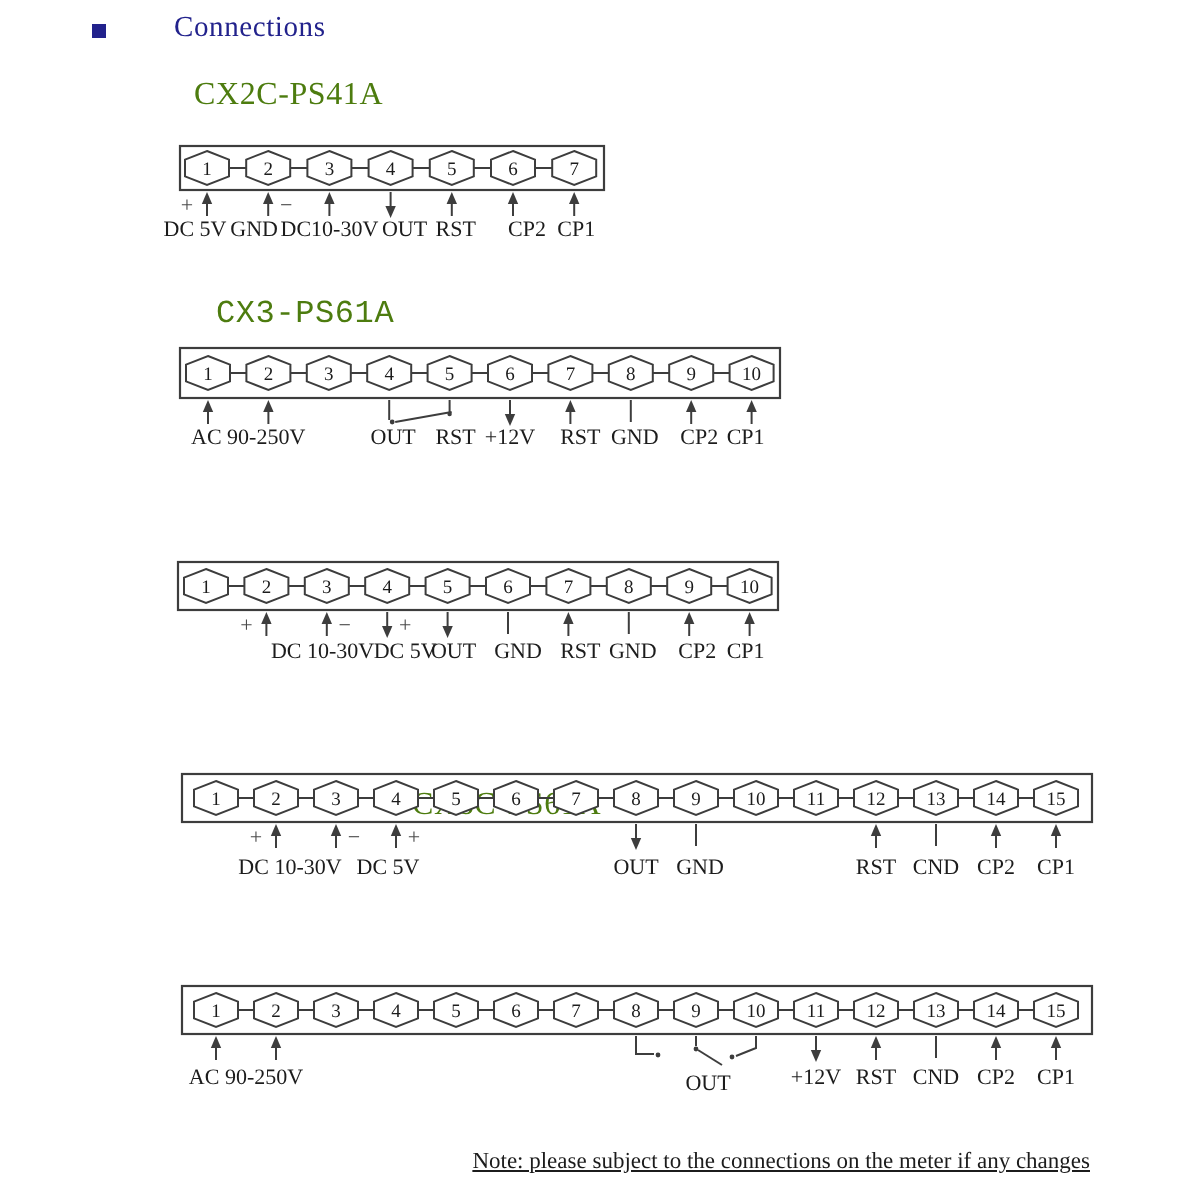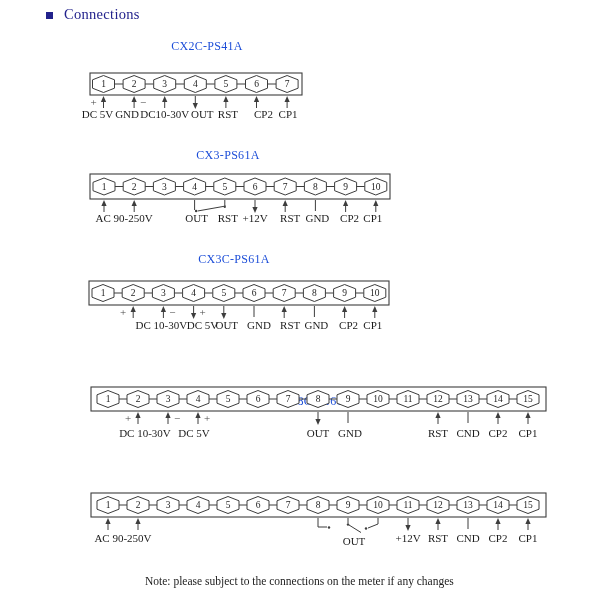--- a/index.html
+++ b/index.html
@@ -1,44 +1,43 @@
 <!DOCTYPE html>
 <html><head>
 <meta charset="utf-8">
 <style>
   html,body{margin:0;padding:0;background:#ffffff;}
   #page{position:relative;width:600px;height:600px;background:#ffffff;overflow:hidden;
         font-family:"Liberation Serif","DejaVu Serif",serif;}
   .header-row{position:absolute;left:46px;top:6px;display:flex;align-items:center;gap:11px;}
   .bullet{width:7px;height:7px;background:#22228c;display:inline-block;margin-top:2px;}
-  .header-text{font-size:14.5px;color:#22228c;letter-spacing:0.3px;}
-  .sec-title{position:absolute;width:220px;text-align:center;font-size:12px;
-             color:#1d4ed8;letter-spacing:0.3px;}
+  .header-text{font-size:14.5px;color:#22228c;letter-spacing:0.3px;margin-left:23px;}
+  .sec-title{position:absolute;width:220px;font-size:16px;
+             color:#4d7c0f;letter-spacing:0.3px;}
   .st1{left:97px;top:39px;}
-  .st2{left:118px;top:148px;}
+  .st2{left:108px;top:148px;font-family:Liberation Mono, monospace;}
   .st3{left:124px;top:252px;}
   .st4{left:206px;top:367px;margin-top:27px;}
   .st5{left:206px;top:469px;}
   #diagram{position:absolute;left:0;top:0;}
-  .note{position:absolute;left:145px;top:575px;width:400px;text-align:left;
-        font-size:11.5px;color:#1c1c1c;}
+  .note{position:absolute;left:145px;top:575px;width:400px;text-align:right;
+        font-size:11.5px;color:#1c1c1c;text-decoration:underline;}
 </style>
 </head>
 <body>
 
 <div id="page">
 
   <div class="header-row">
     <span class="bullet"></span>
     <span class="header-text">Connections</span>
   </div>
 
   <div class="sec-title st1">CX2C-PS41A</div>
   <div class="sec-title st2">CX3-PS61A</div>
-  <div class="sec-title st3">CX3C-PS61A</div>
   <div class="sec-title st4">CX8C-PS61A</div>
 
   <svg id="diagram" width="600" height="600" viewBox="0 0 600 600">
       <g>
         <rect x="90" y="73" width="212" height="22" fill="none" stroke="#3d3d3d" stroke-width="1.1"></rect>
         <polygon points="103.5,75.5 114.5,79.8 114.5,88.2 103.5,92.5 92.5,88.2 92.5,79.8" fill="#ffffff" stroke="#3d3d3d" stroke-width="1"></polygon>
         <text x="103.5" y="87.3" text-anchor="middle" font-size="9.5" fill="#1c1c1c">1</text>
         <line x1="114.5" y1="84" x2="123.1" y2="84" stroke="#3d3d3d" stroke-width="1"></line>
         <polygon points="134.1,75.5 145.1,79.8 145.1,88.2 134.1,92.5 123.1,88.2 123.1,79.8" fill="#ffffff" stroke="#3d3d3d" stroke-width="1"></polygon>
         <text x="134.1" y="87.3" text-anchor="middle" font-size="9.5" fill="#1c1c1c">2</text>

